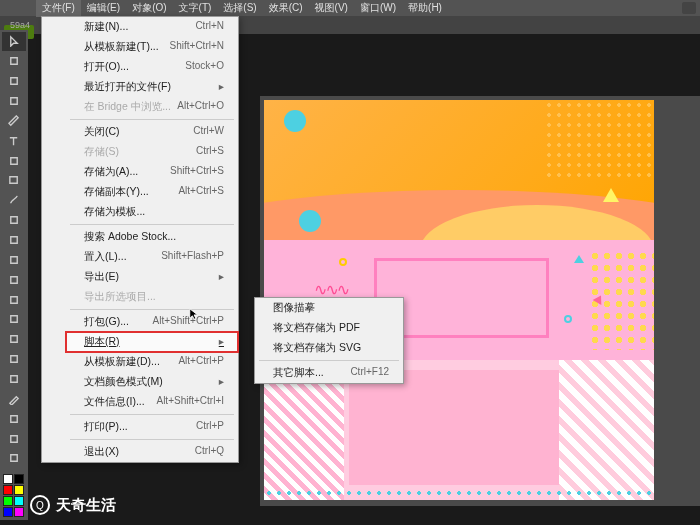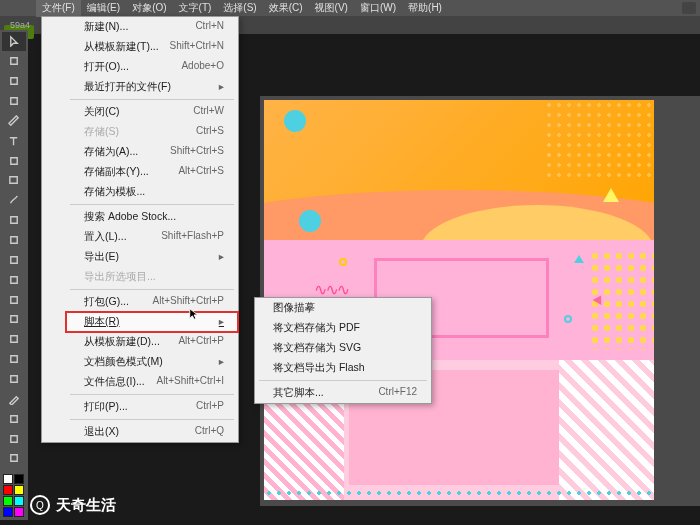--- a/index.html
+++ b/index.html
@@ -45,21 +45,21 @@
   .small-dots-row { position: absolute; left: 0; bottom: 2px; width: 100%; height: 10px; background-image: radial-gradient(#4dd0e1 2px, transparent 2px); background-size: 10px 10px; }
   
   .dropdown { position: absolute; left: 41px; top: 16px; width: 198px; background: #f0f0f0; border: 1px solid #999; box-shadow: 2px 2px 6px rgba(0,0,0,0.3); z-index: 10; font-size: 10.5px; padding-left: 24px; }
   .dd-item { display: flex; justify-content: space-between; padding: 3px 14px 3px 18px; color: #222; cursor: pointer; white-space: nowrap; }
   .dd-item.disabled { color: #aaa; }
   .dd-item.highlight { outline: 2px solid #e03030; outline-offset: -1px; background: #fafafa; text-decoration: underline; }
   .dd-sep { height: 1px; background: #ccc; margin: 2px 4px; }
   .dd-short { color: #666; font-size: 10px; }
   .dd-arrow { color: #666; }
   
-  .submenu { position: absolute; left: 254px; top: 297px; width: 178px; background: #f0f0f0; border: 1px solid #999; box-shadow: 2px 2px 6px rgba(0,0,0,0.3); z-index: 11; font-size: 10.5px; }
+  .submenu { position: absolute; left: 254px; top: 297px; width: 150px; background: #f0f0f0; border: 1px solid #999; box-shadow: 2px 2px 6px rgba(0,0,0,0.3); z-index: 11; font-size: 10.5px; }
   
   .cursor { position: absolute; left: 188px; top: 307px; z-index: 20; }
   .cursor svg { width: 14px; height: 14px; }
   
   .watermark { position: absolute; left: 30px; bottom: 10px; display: flex; align-items: center; gap: 6px; color: #fff; z-index: 30; }
   .wm-logo { width: 20px; height: 20px; border: 2px solid #fff; border-radius: 50%; display: flex; align-items: center; justify-content: center; font-size: 10px; }
   .wm-text { font-size: 15px; font-weight: bold; }
 </style>
 </head>
 <body>
@@ -237,25 +237,29 @@
     <div class="dd-item">
       <span>新建(N)...</span>
       <span class="dd-short">Ctrl+N</span>
     </div>
     <div class="dd-item">
       <span>从模板新建(T)...</span>
       <span class="dd-short">Shift+Ctrl+N</span>
     </div>
     <div class="dd-item">
       <span>打开(O)...</span>
-      <span class="dd-short">Adobe+O</span>
+      <span class="dd-short">Stock+O</span>
     </div>
     <div class="dd-item">
       <span>最近打开的文件(F)</span>
       <span class="dd-arrow">▸</span>
+    </div>
+    <div class="dd-item disabled">
+      <span>在 Bridge 中浏览...</span>
+      <span class="dd-short">Alt+Ctrl+O</span>
     </div>
     <div class="dd-sep"></div>
     <div class="dd-item">
       <span>关闭(C)</span>
       <span class="dd-short">Ctrl+W</span>
     </div>
     <div class="dd-item disabled">
       <span>存储(S)</span>
       <span class="dd-short">Ctrl+S</span>
     </div>
@@ -320,23 +324,20 @@
 
 <div class="submenu" id="scripts-menu">
     <div class="dd-item">
       <span>图像描摹</span>
     </div>
     <div class="dd-item">
       <span>将文档存储为 PDF</span>
     </div>
     <div class="dd-item">
       <span>将文档存储为 SVG</span>
-    </div>
-    <div class="dd-item">
-      <span>将文档导出为 Flash</span>
     </div>
     <div class="dd-sep"></div>
     <div class="dd-item">
       <span>其它脚本...</span>
       <span class="dd-short">Ctrl+F12</span>
     </div>
   </div>
 
 <div class="cursor">
   <svg viewBox="0 0 16 16">

